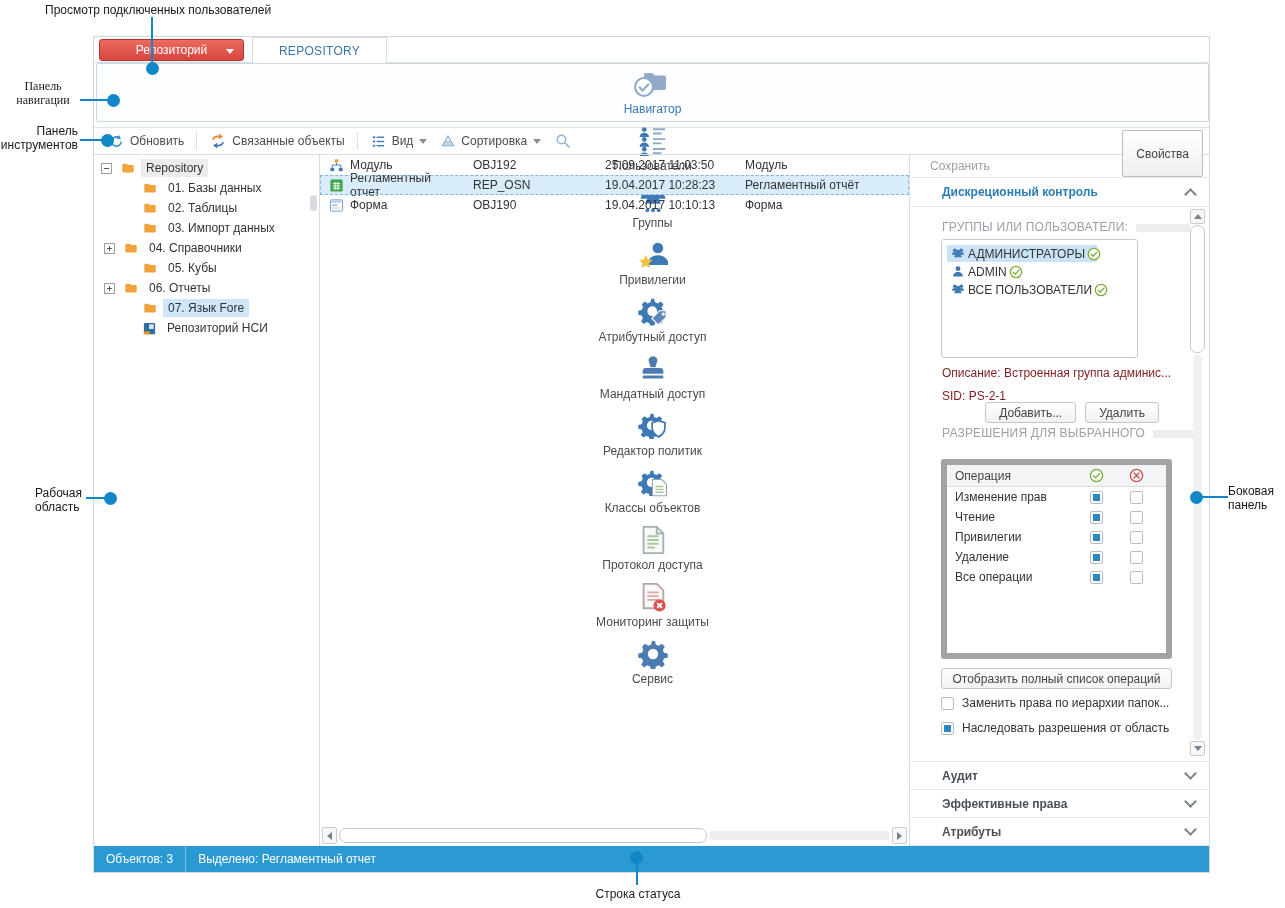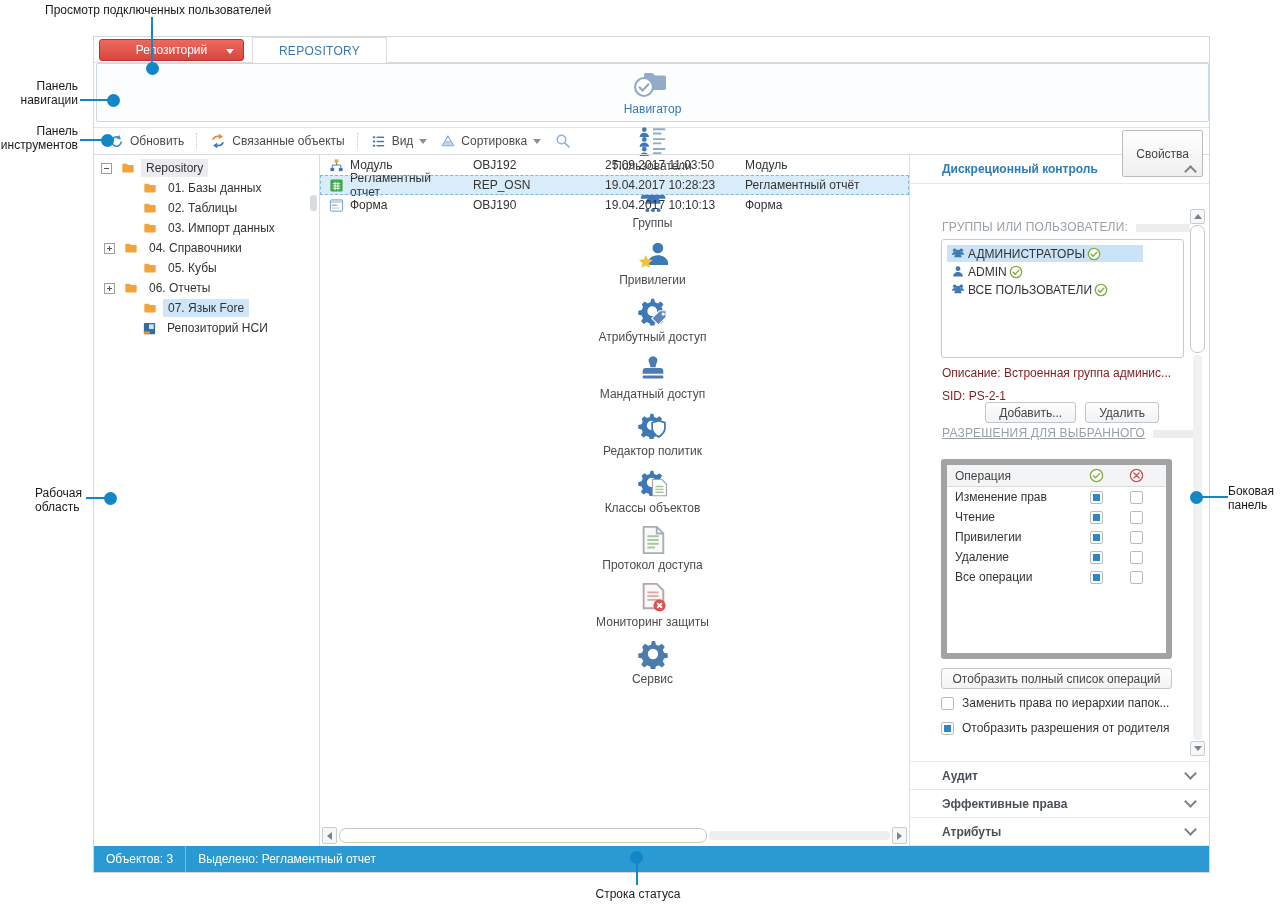--- a/index.html
+++ b/index.html
@@ -91,21 +91,21 @@
   .sb-save{height:22px;line-height:22px;padding-left:20px;color:#9aa1a7;border-bottom:1px solid #e6e8ea;}
   .sb-sec{height:28px;display:flex;align-items:center;padding:0 14px 0 32px;border-bottom:1px solid #e6e8ea;}
   .sb-sec .t{font-weight:bold;color:#2E7CB5;}
   .chev{display:inline-block;width:7px;height:7px;border-right:2px solid #7b8288;border-bottom:2px solid #7b8288;margin-left:auto;flex:none;}
   .chev.up{transform:rotate(-135deg);margin-top:4px;}
   .chev.down{transform:rotate(45deg);margin-top:-4px;}
   .sb-content{position:absolute;top:51px;left:0;right:0;height:556px;border-bottom:1px solid #e6e8ea;box-sizing:border-box;}
   .gray-label{position:absolute;left:32px;color:#99A1A8;letter-spacing:.2px;white-space:nowrap;}
   .deco{display:inline-block;width:54px;height:8px;background:#ECEDEE;margin-left:8px;vertical-align:middle;}
   .deco.w2{width:44px;}
-  .groups-box{position:absolute;left:31px;top:33px;width:243px;height:119px;border:1px solid #c6cbd0;border-radius:3px;
+  .groups-box{position:absolute;left:31px;top:33px;width:197px;height:119px;border:1px solid #c6cbd0;border-radius:3px;
     box-sizing:border-box;background:#fff;padding:4px 0;text-align:center;}
   .gitem{display:flex;align-items:center;height:17px;padding:0 4px;margin:1px 5px;white-space:nowrap;}
   .gitem.sel{background:#CBE3F6;margin-right:40px;}
   .gico{width:14px;height:13px;margin-right:3px;flex:none;color:#3E78B5;}
   .gchk{width:14px;height:14px;margin-left:2px;flex:none;color:#7FAE3F;}
   .sb-line{position:absolute;left:32px;color:#7f1d1d;white-space:nowrap;}
   .btnrow{position:absolute;right:50px;top:196px;display:flex;gap:9px;}
   .btn{height:21px;padding:0 13px;border:1px solid #c2c6ca;border-radius:3px;box-sizing:border-box;
     background:linear-gradient(#fefefe,#f1f2f3);color:#444;display:flex;align-items:center;white-space:nowrap;}
   .perm-box{position:absolute;left:31px;top:253px;width:231px;height:200px;border:6px solid #a3a3a3;border-radius:3px;
@@ -270,21 +270,21 @@
       </symbol>
 </defs>
 </svg>
 
 <div class="canvas">
 
   <div class="ann" style="left:45px;top:4px;white-space:nowrap;">Просмотр подключенных пользователей</div>
   <div class="ann-line" style="left:151px;top:17px;width:2px;height:47px;"></div>
   <div class="ann-dot" style="left:146px;top:62px;"></div>
 
-  <div class="ann" style="left:8px;top:80px;width:70px;text-align:right;">Панель навигации</div>
+  <div class="ann" style="left:8px;top:80px;width:70px;text-align:center;font-family:Liberation Serif, serif;">Панель навигации</div>
   <div class="ann-line" style="left:80px;top:99px;width:28px;height:2px;"></div>
   <div class="ann-dot" style="left:107px;top:94px;"></div>
 
   <div class="ann" style="left:0px;top:125px;width:78px;text-align:right;">Панель инструментов</div>
   <div class="ann-line" style="left:80px;top:139px;width:22px;height:2px;"></div>
   <div class="ann-dot" style="left:101px;top:134px;"></div>
 
   <div class="ann" style="left:35px;top:487px;width:60px;">Рабочая область</div>
   <div class="ann-line" style="left:86px;top:497px;width:20px;height:2px;"></div>
   <div class="ann-dot" style="left:104px;top:492px;"></div>
@@ -549,20 +549,23 @@
             </span>
           <span class="hs-thumb"></span>
           <span class="hs-track"></span>
           <span class="hs-btn">
               <span class="tri-r"></span>
             </span>
         </div>
       </div>
 
       <div class="sidebar">
+        <div class="sb-save">
+          <span>Сохранить</span>
+        </div>
         <div class="sb-sec">
           <span class="t">Дискреционный контроль</span>
           <span class="chev up"></span>
         </div>
 
         <div class="sb-content">
           <div class="gray-label" style="top:14px;">
             <span>ГРУППЫ ИЛИ ПОЛЬЗОВАТЕЛИ:</span><span class="deco"></span>
           </div>
 
@@ -601,21 +604,21 @@
 
           <div class="btnrow">
             <div class="btn">
                 <span>Добавить...</span>
               </div>
             <div class="btn">
                 <span>Удалить</span>
               </div>
           </div>
 
-          <div class="gray-label" style="top:220px;text-decoration:underline;">
+          <div class="gray-label" style="top:220px;">
             <span>РАЗРЕШЕНИЯ ДЛЯ ВЫБРАННОГО</span><span class="deco w2"></span>
           </div>
 
           <div class="perm-box">
             <div class="phead">
               <span class="pname">Операция</span>
               <span class="pcol">
                   <svg class="hico" style="color:#7FAE3F">
                     <use href="#i-checkcircle"></use>
                   </svg>
@@ -682,21 +685,21 @@
           <div class="btn fullbtn">
             <span>Отобразить полный список операций</span>
           </div>
 
           <div class="cbrow" style="top:490px;">
             <span class="cb"></span>
             <span>Заменить права по иерархии папок...</span>
           </div>
           <div class="cbrow" style="top:515px;">
             <span class="cb on"></span>
-            <span>Отобразить разрешения от родителя</span>
+            <span>Наследовать разрешения от область</span>
           </div>
 
           <div class="vscroll">
             <span class="vs-btn">
                 <span class="tri-u"></span>
               </span>
             <span class="vs-thumb"></span>
             <span class="vs-track"></span>
             <span class="vs-btn bottom">
                 <span class="tri-d"></span>

